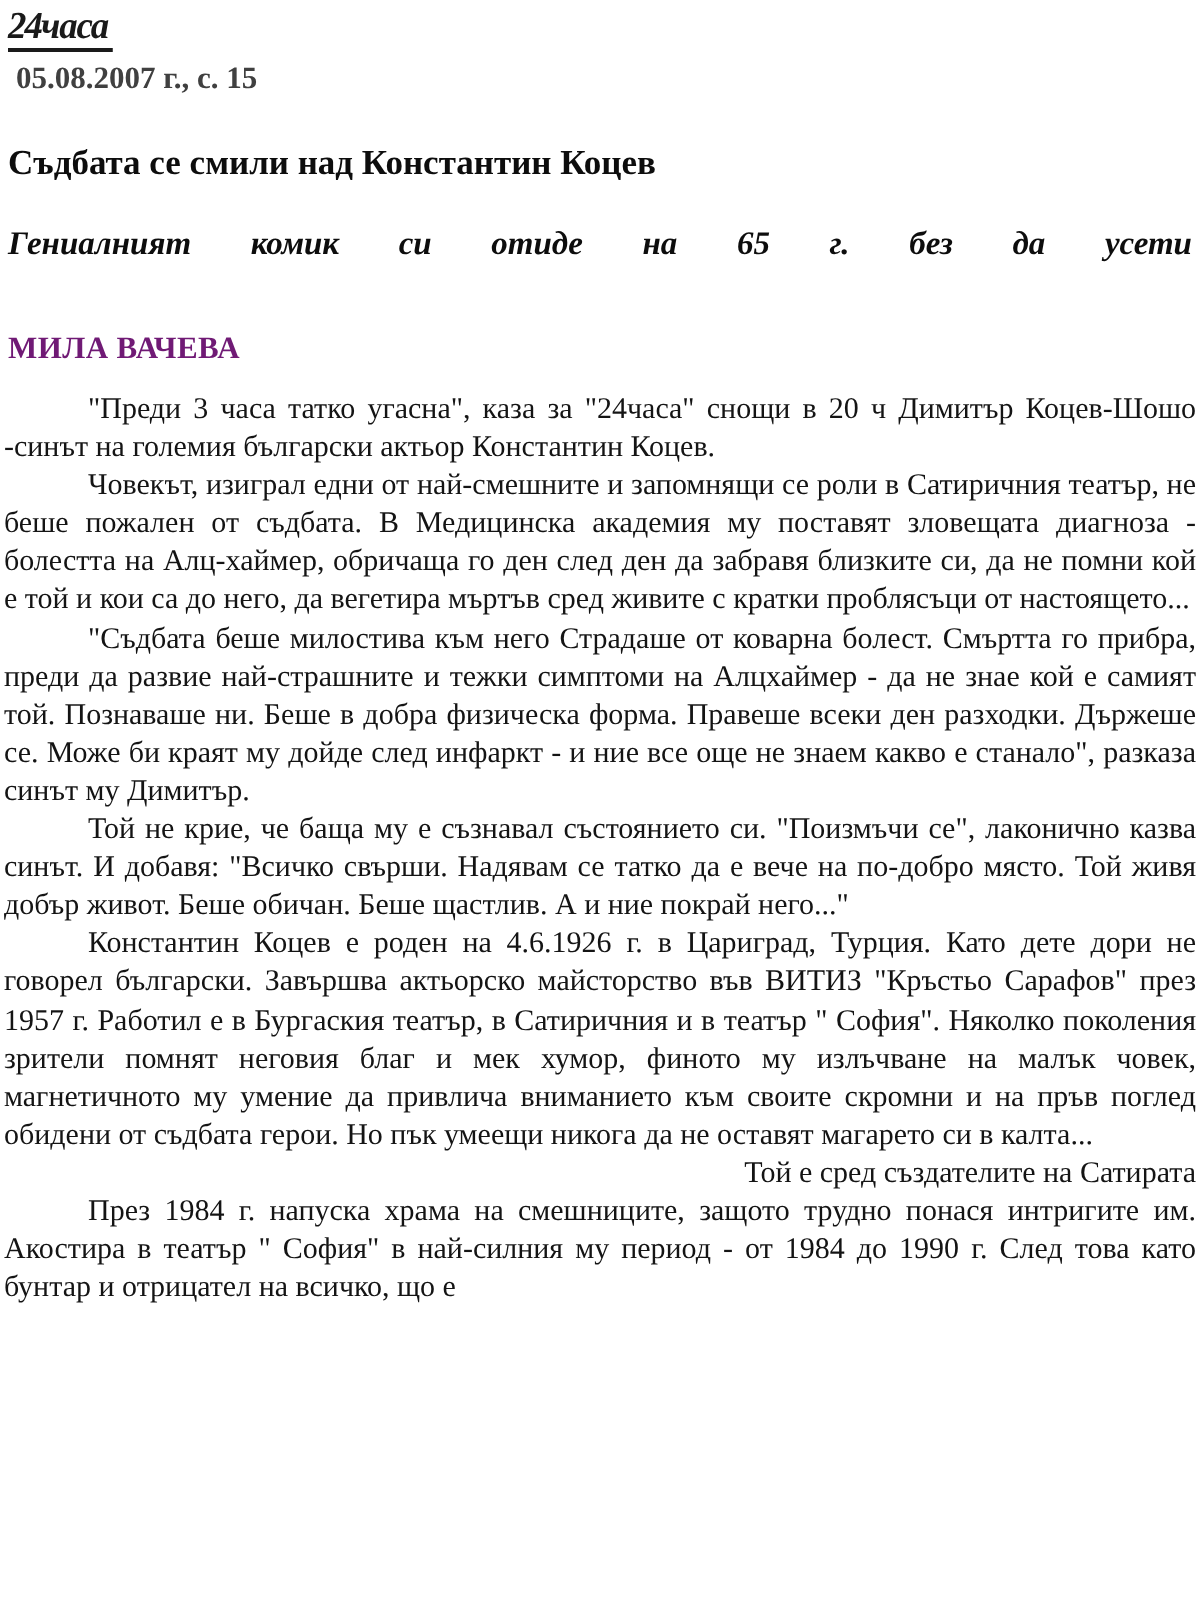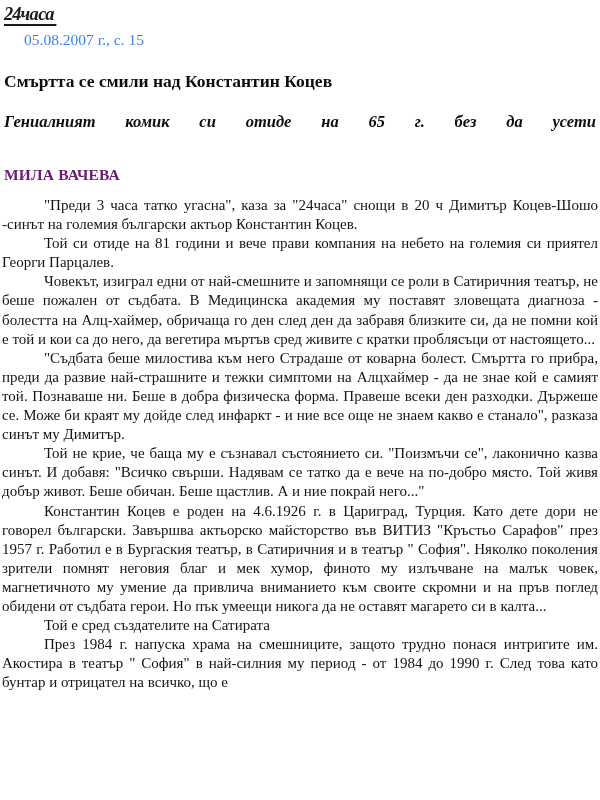--- a/index.html
+++ b/index.html
@@ -40,26 +40,26 @@
     padding-bottom: 0px;
     padding-right: 2px;
     transform: scaleX(0.97);
     transform-origin: left center;
   }
   .logo .num {
     letter-spacing: -1px;
   }
   .issue-line {
     font-family: "Liberation Serif", "DejaVu Serif", serif;
-    font-weight: normal;
+    font-weight: bold;
     font-size: 15.5px;
     line-height: 18px;
     margin-top: 5px;
-    margin-left: 20px;
-    color: #3b82f6;
+    margin-left: 4px;
+    color: #404040;
   }
 
   
   .headline {
     margin: 22px 0 0 4px;
     font-family: "Liberation Serif", "DejaVu Serif", serif;
     font-weight: bold;
     font-size: 17.5px;
     line-height: 21px;
     color: #0d0d0d;
@@ -106,44 +106,43 @@
     color: #141414;
   }
   .article p {
     margin: 0;
     text-indent: 42px;
     text-align: justify;
     -webkit-hyphens: none;
     hyphens: none;
   }
   .article p.no-just {
-    text-align: left;
+    text-align: right;
   }
 </style>
 </head>
 <body>
 
 <div class="page">
 
   <div class="masthead">
     <div class="logo"><span class="num">24</span><span class="word">часа</span></div>
     <div class="issue-line">05.08.2007 г., с. 15</div>
   </div>
 
-  <h1 class="headline">Смъртта се смили над Константин Коцев</h1>
+  <h1 class="headline">Съдбата се смили над Константин Коцев</h1>
 
   <div class="subhead">
     <span class="l1">Гениалният комик си отиде на 65 г. без да усети</span>
   </div>
 
   <div class="byline">МИЛА ВАЧЕВА</div>
 
   <div class="article">
     <p>"Преди 3 часа татко угасна", каза за "24часа" снощи в 20 ч Димитър Коцев-Шошо -синът на големия български актьор Константин Коцев.</p>
-    <p>Той си отиде на 81 години и вече прави компания на небето на големия си приятел Георги Парцалев.</p>
     <p>Човекът, изиграл едни от най-смешните и запомнящи се роли в Сатиричния театър, не беше пожален от съдбата. В Медицинска академия му поставят зловещата диагноза - болестта на Алц-хаймер, обричаща го ден след ден да забравя близките си, да не помни кой е той и кои са до него, да вегетира мъртъв сред живите с кратки проблясъци от настоящето...</p>
     <p>"Съдбата беше милостива към него Страдаше от коварна болест. Смъртта го прибра, преди да развие най-страшните и тежки симптоми на Алцхаймер - да не знае кой е самият той. Познаваше ни. Беше в добра физическа форма. Правеше всеки ден разходки. Държеше се. Може би краят му дойде след инфаркт - и ние все още не знаем какво е станало", разказа синът му Димитър.</p>
     <p>Той не крие, че баща му е съзнавал състоянието си. "Поизмъчи се", лаконично казва синът. И добавя: "Всичко свърши. Надявам се татко да е вече на по-добро място. Той живя добър живот. Беше обичан. Беше щастлив. А и ние покрай него..."</p>
     <p>Константин Коцев е роден на 4.6.1926 г. в Цариград, Турция. Като дете дори не говорел български. Завършва актьорско майсторство във ВИТИЗ "Кръстьо Сарафов" през 1957 г. Работил е в Бургаския театър, в Сатиричния и в театър " София". Няколко поколения зрители помнят неговия благ и мек хумор, финото му излъчване на малък човек, магнетичното му умение да привлича вниманието към своите скромни и на пръв поглед обидени от съдбата герои. Но пък умеещи никога да не оставят магарето си в калта...</p>
     <p class="no-just">Той е сред създателите на Сатирата</p>
     <p>През 1984 г. напуска храма на смешниците, защото трудно понася интригите им. Акостира в театър " София" в най-силния му период - от 1984 до 1990 г. След това като бунтар и отрицател на всичко, що е</p>
   </div>
 
 </div>
 

